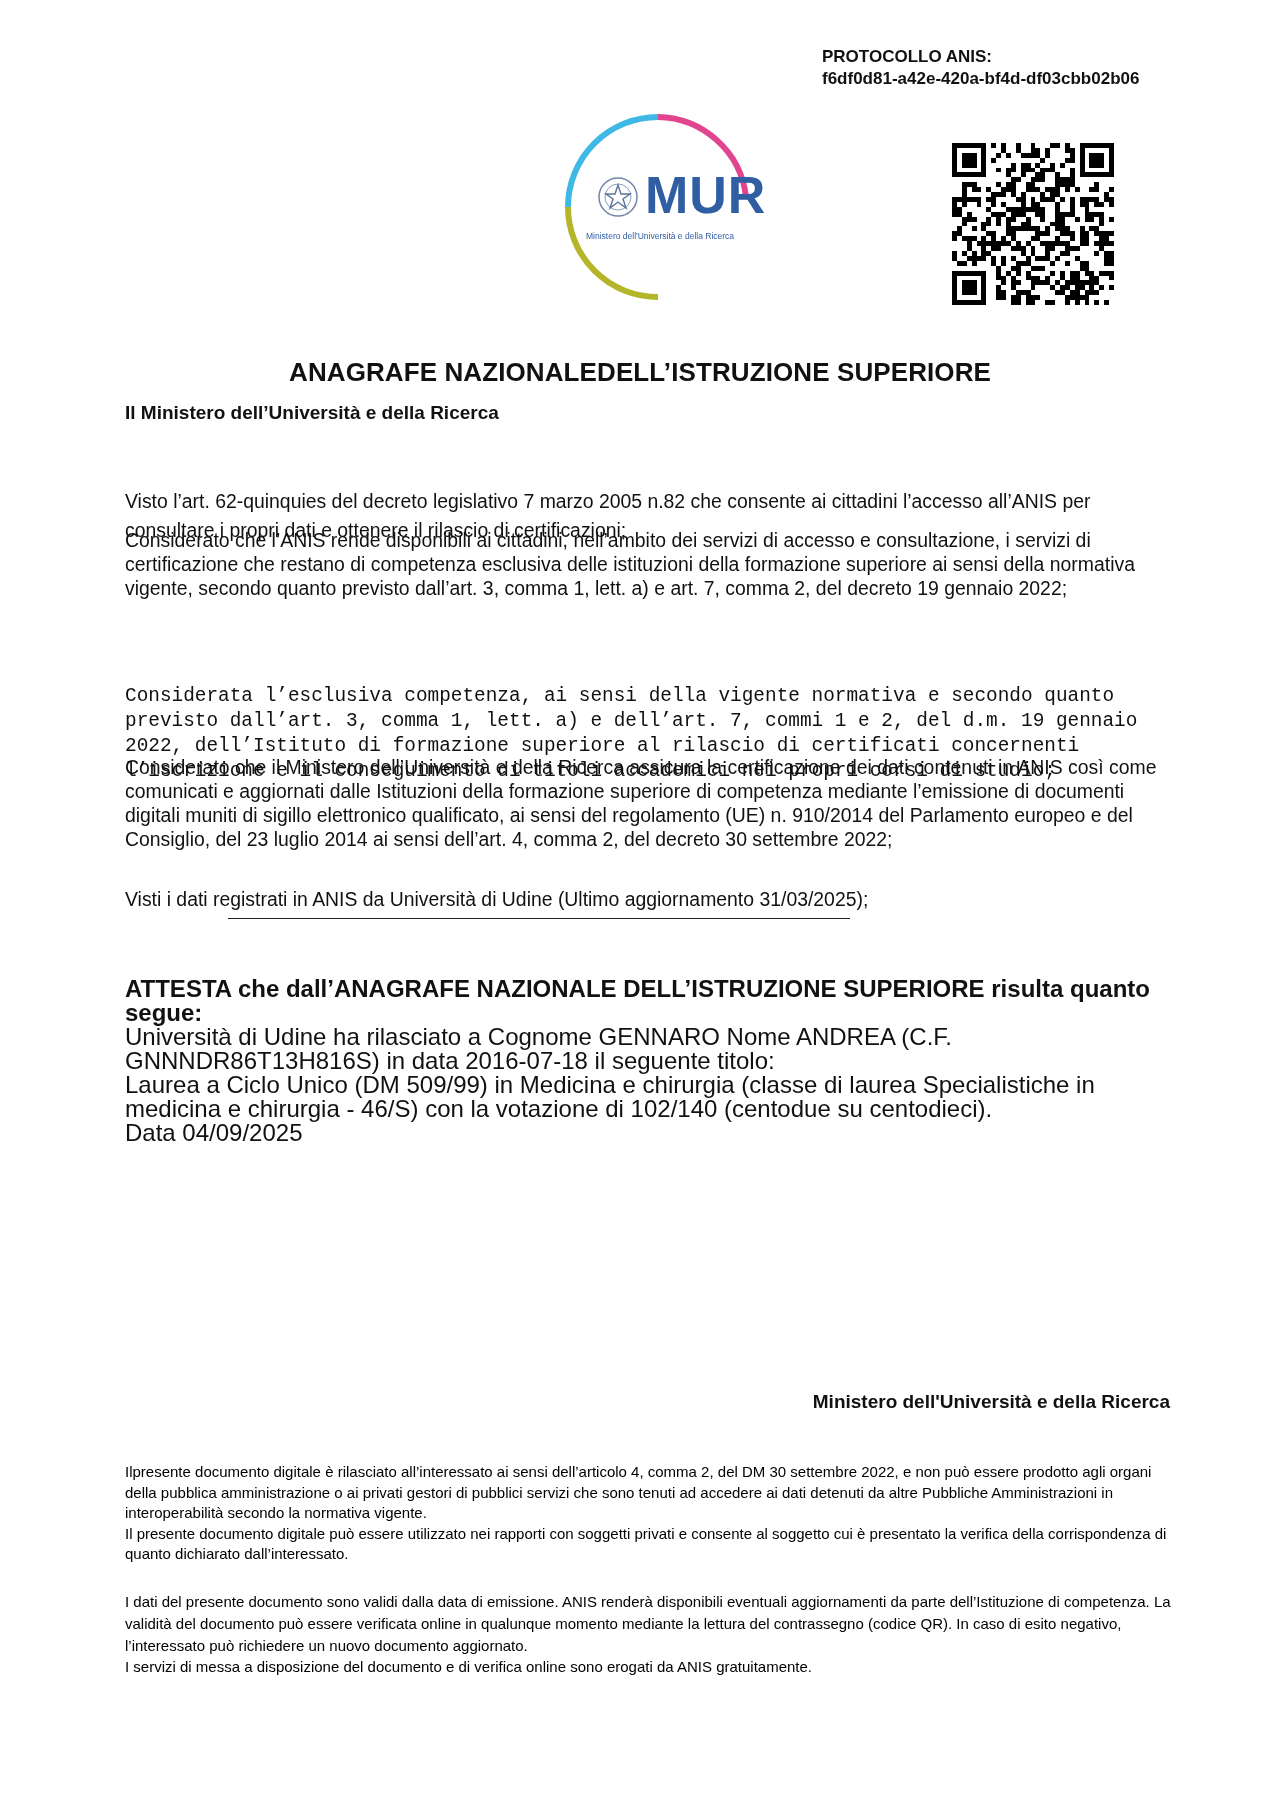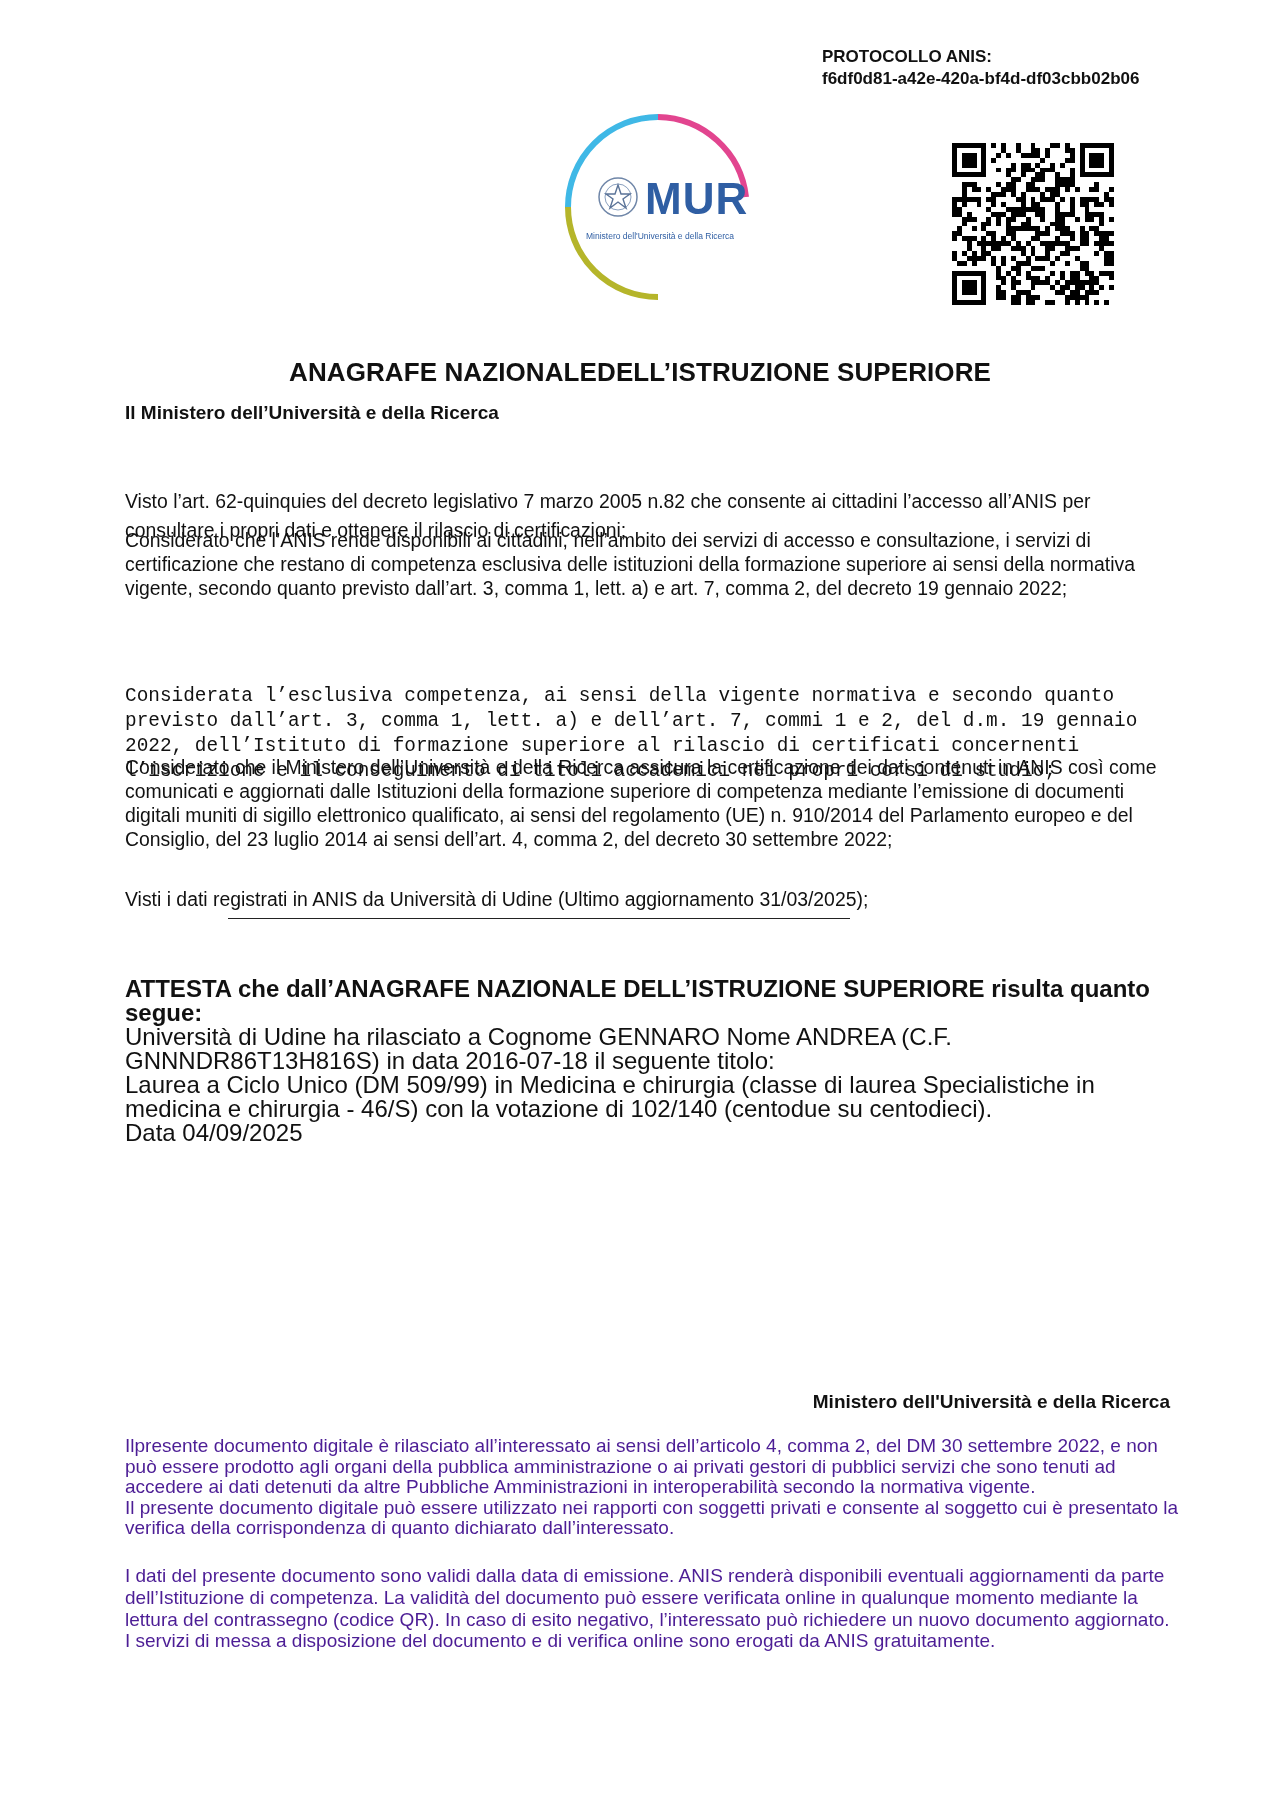--- a/index.html
+++ b/index.html
@@ -10,21 +10,21 @@
   .logo { left: 548px; top: 105px; width: 220px; height: 205px; }
   .qr { left: 952px; top: 143px; width: 162px; height: 162px; }
   .title { left: 0; width: 1280px; top: 357px; text-align: center; font-weight: bold; font-size: 26px; letter-spacing: 0.1px; }
   .subtitle { left: 125px; top: 402px; font-weight: bold; font-size: 19px; }
   .body-text { left: 125px; width: 1050px; font-size: 19.4px; line-height: 24px; color: #111; }
   .body-text p { margin: 0; }
   .underline-rule { left: 228px; top: 918px; width: 622px; height: 0; border-top: 1.5px solid #222; }
   .attest { left: 125px; top: 977px; width: 1060px; font-size: 24px; line-height: 24px; }
   .attest .heading { font-weight: bold; }
   .sign { left: 740px; width: 430px; top: 1391px; text-align: right; font-weight: bold; font-size: 19px; }
-  .small { left: 125px; width: 1060px; font-size: 19px; line-height: 20.5px; color: #4c1d95; }
+  .small { left: 125px; width: 1060px; font-size: 15px; line-height: 20.5px; color: #000000; margin-top: 26px; }
   .small p { margin: 0; }
 </style>
 </head>
 <body>
 
 <div class="abs protocol">
   <div>PROTOCOLLO ANIS:</div>
   <div>f6df0d81-a42e-420a-bf4d-df03cbb02b06</div>
 </div>
 
@@ -32,21 +32,21 @@
   <svg width="220" height="205" viewBox="0 0 220 205">
     <path d="M 110 12 A 90 90 0 0 1 198 92" fill="none" stroke="#e2458f" stroke-width="6" stroke-linecap="butt"></path>
     <path d="M 110 12 A 90 90 0 0 0 20 102" fill="none" stroke="#3fb8e6" stroke-width="6" stroke-linecap="butt"></path>
     <path d="M 20 102 A 90 90 0 0 0 110 192" fill="none" stroke="#b5b52a" stroke-width="6" stroke-linecap="butt"></path>
     <g transform="translate(50,72)">
       <circle cx="20" cy="20" r="19" fill="none" stroke="#6f86a8" stroke-width="1.5"></circle>
       <circle cx="20" cy="20" r="13" fill="none" stroke="#8aa0bf" stroke-width="1"></circle>
       <polygon points="20,8 23,17 32,17 25,22 28,31 20,25 12,31 15,22 8,17 17,17" fill="none" stroke="#5a7398" stroke-width="1.4"></polygon>
     </g>
   </svg>
-  <div class="abs" style="left:97px; top:69px; font-size:44px; font-weight:bold; color:#2f5ea3; letter-spacing:1px;">MUR</div>
+  <div class="abs" style="left:97px; top:60px; font-size:52px; font-weight:bold; color:#2f5ea3; letter-spacing:1px;">MUR</div>
   <div class="abs" style="left:38px; top:126px; font-size:8.5px; color:#2f5ea3; white-space:nowrap;">Ministero dell'Università e della Ricerca</div>
 </div>
 
 <div class="abs qr">
   <svg id="qr-svg" width="162" height="162" viewBox="0 0 33 33" shape-rendering="crispEdges">
       <rect x="8" y="0" width="1" height="1" fill="#000"></rect>
       <rect x="10" y="0" width="1" height="1" fill="#000"></rect>
       <rect x="13" y="0" width="1" height="1" fill="#000"></rect>
       <rect x="16" y="0" width="1" height="1" fill="#000"></rect>
       <rect x="20" y="0" width="1" height="1" fill="#000"></rect>

